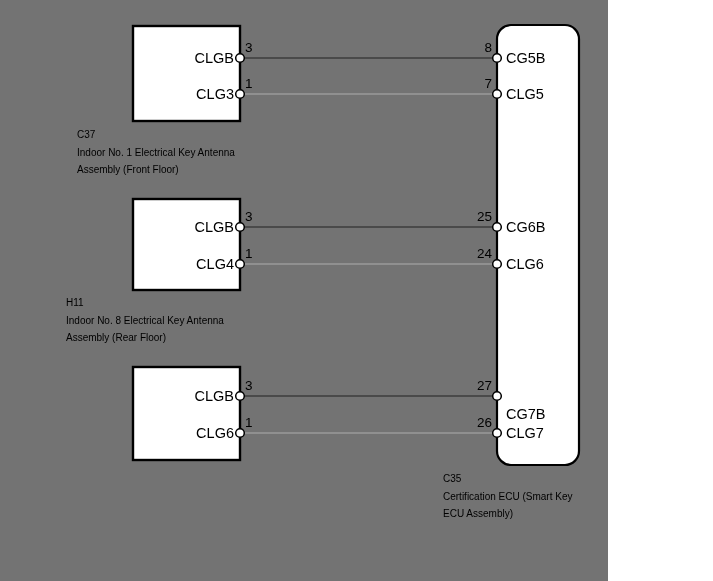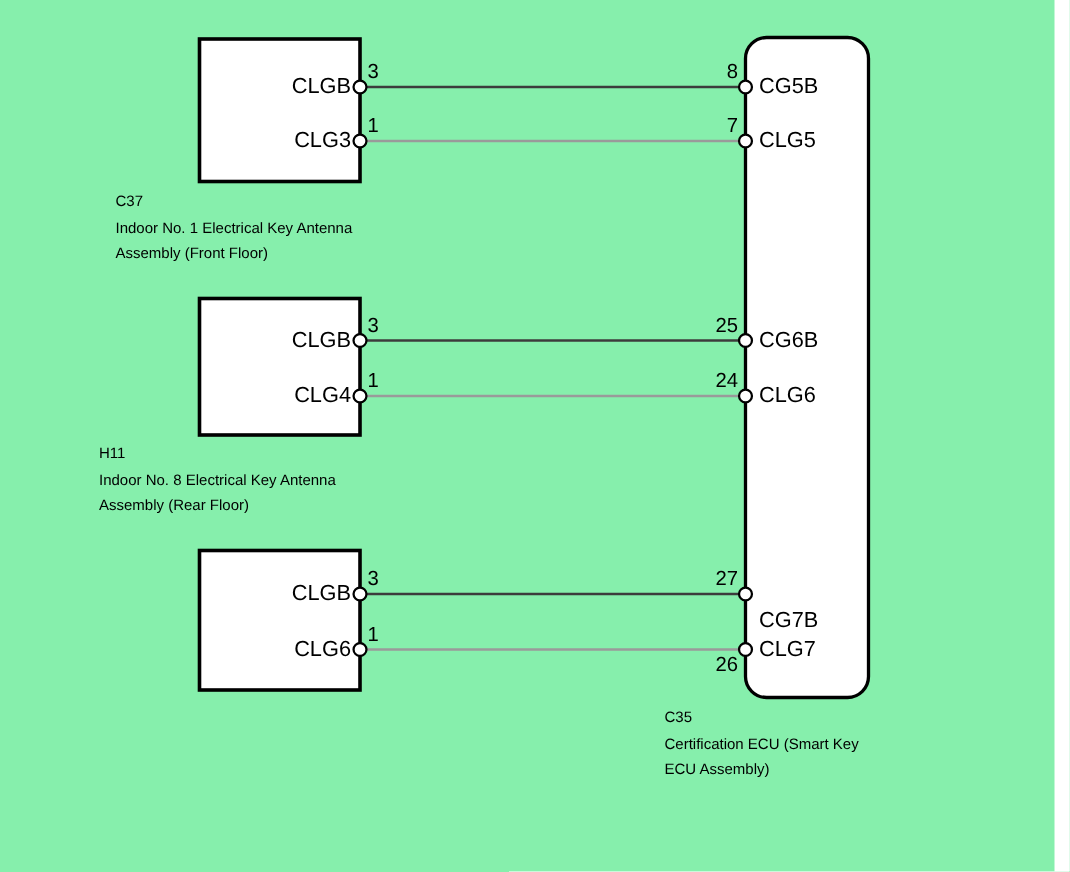--- a/index.html
+++ b/index.html
@@ -6,23 +6,23 @@
     margin: 0;
     padding: 0;
     background: #ffffff;
   }
   body {
     font-family: "Liberation Sans", sans-serif;
     color: #000000;
   }
   #canvas {
     position: relative;
-    width: 703px;
+    width: 608px;
     height: 581px;
-    background: #86efac;
+    background: #737373;
     overflow: hidden;
   }
   svg.diagram {
     position: absolute;
     left: 0;
     top: 0;
     width: 713px;
     height: 581px;
   }
   .comp-box {
@@ -138,21 +138,21 @@
   <div class="lbl" style="left:506px; top:220px;">CG6B</div>
   <div class="lbl" style="left:506px; top:257px;">CLG6</div>
   <div class="lbl" style="left:506px; top:389px;margin-top:18px;">CG7B</div>
   <div class="lbl" style="left:506px; top:426px;">CLG7</div>
 
   <div class="pin lbl-right" style="left:448px; top:41px; width:44px;">8</div>
   <div class="pin lbl-right" style="left:448px; top:77px; width:44px;">7</div>
   <div class="pin lbl-right" style="left:448px; top:210px; width:44px;">25</div>
   <div class="pin lbl-right" style="left:448px; top:247px; width:44px;">24</div>
   <div class="pin lbl-right" style="left:448px; top:379px; width:44px;">27</div>
-  <div class="pin lbl-right" style="left:448px; top:416px; width:44px;margin-top:20px;">26</div>
+  <div class="pin lbl-right" style="left:448px; top:416px; width:44px;">26</div>
 
   <div class="caption" style="left:77px; top:126px;">
     <div>C37</div>
     <div>Indoor No. 1 Electrical Key Antenna</div>
     <div>Assembly (Front Floor)</div>
   </div>
 
   <div class="caption" style="left:66px; top:294px;">
     <div>H11</div>
     <div>Indoor No. 8 Electrical Key Antenna</div>

